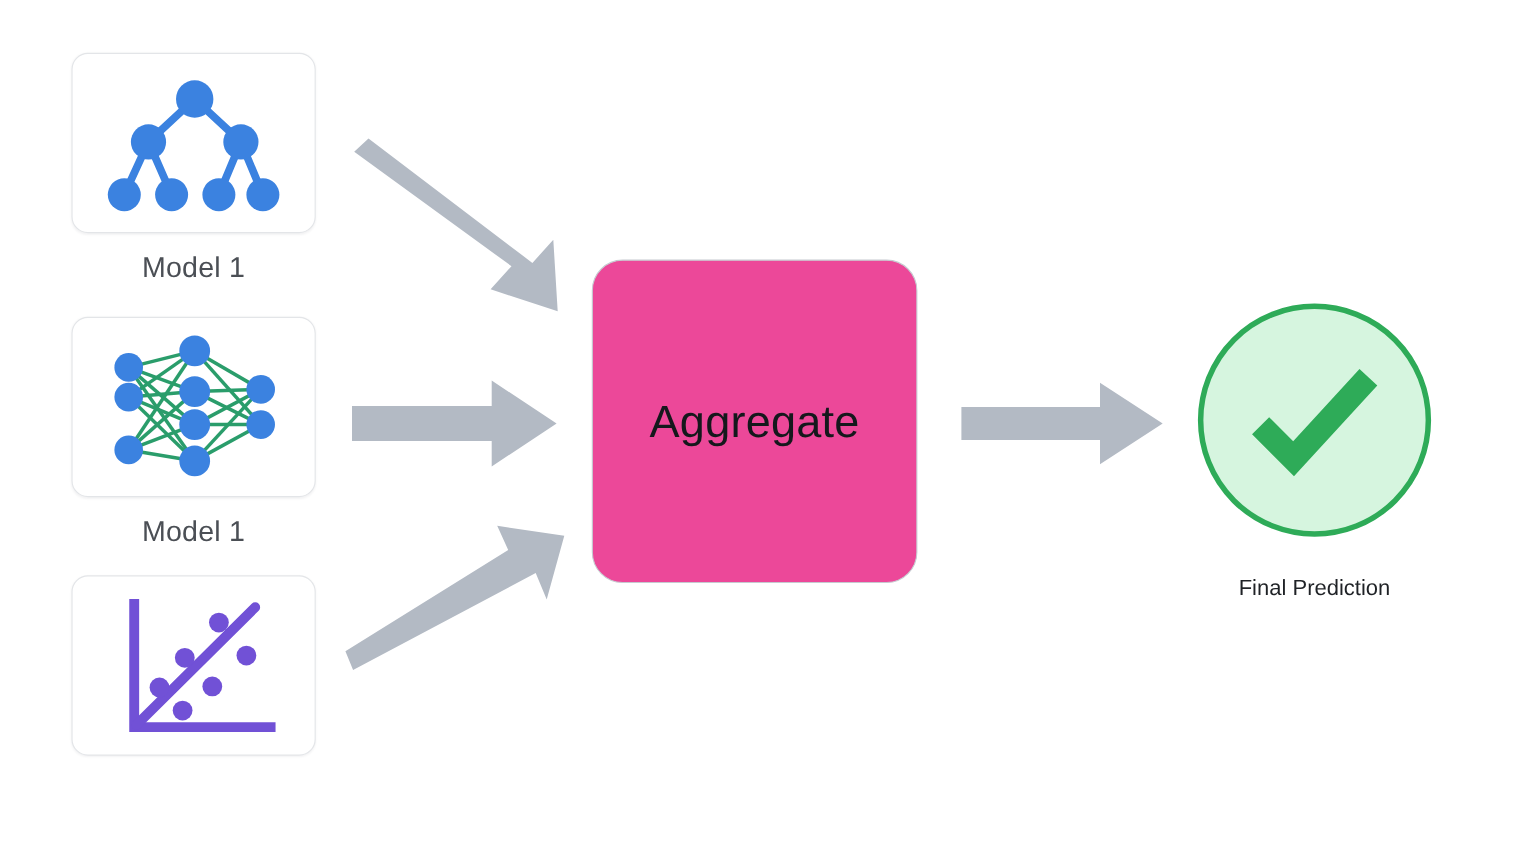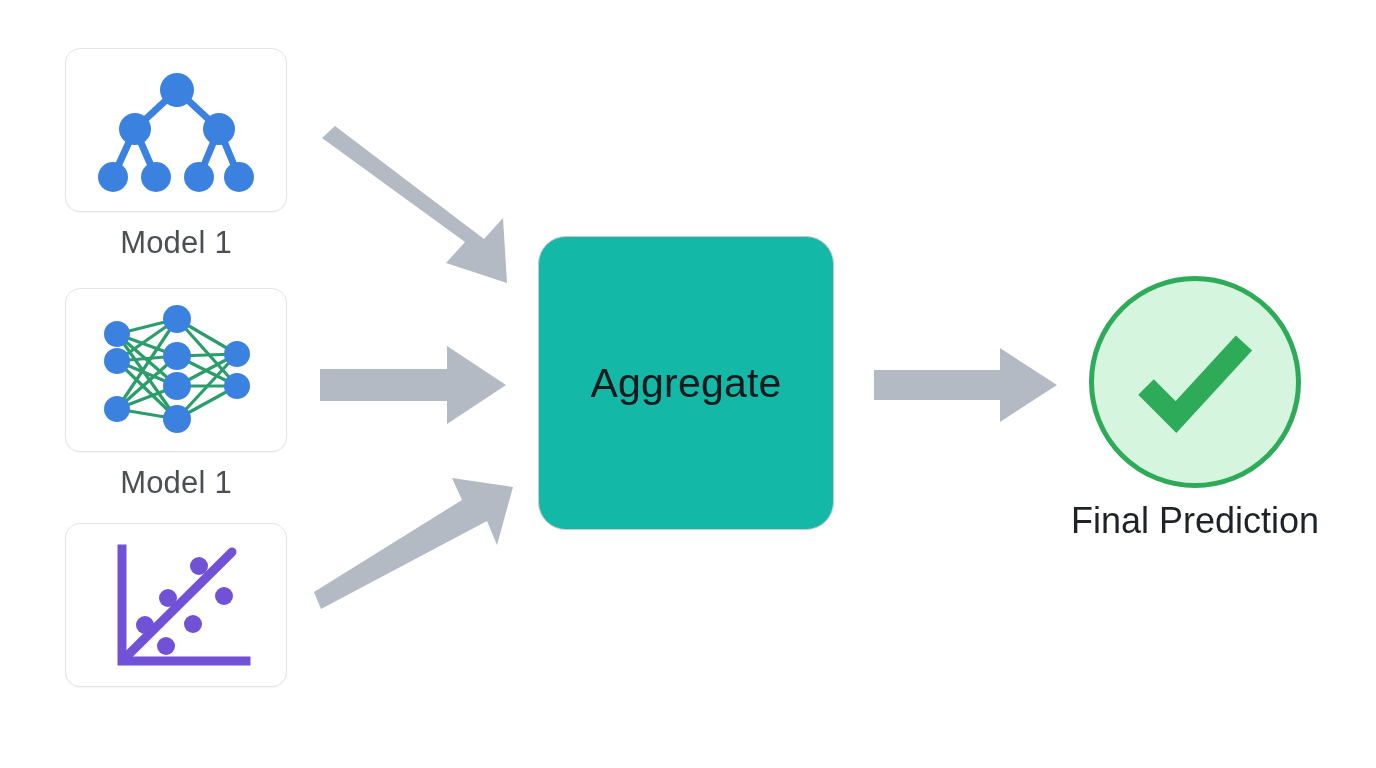--- a/index.html
+++ b/index.html
@@ -40,36 +40,36 @@
     display: block;
     position: absolute;
     left: 0;
     top: 0;
   }
   .model-label {
     position: absolute;
     left: 0;
     width: 222px;
     text-align: center;
-    font-size: 31px;
+    font-size: 26px;
     line-height: 34px;
     color: #4b4f55;
     letter-spacing: 0.2px;
     white-space: nowrap;
   }
 
   
   .aggregate-box {
     position: absolute;
     left: 538px;
     top: 236px;
     width: 296px;
     height: 294px;
     box-sizing: border-box;
-    background: #14b8a6;
+    background: #ec4899;
     border: 1.7px solid #c6cad0;
     border-radius: 28px;
     display: flex;
     align-items: center;
     justify-content: center;
   }
   .aggregate-label {
     font-size: 41px;
     color: #15181c;
     letter-spacing: 0.2px;
@@ -95,24 +95,24 @@
   }
   .final-circle svg {
     position: absolute;
     left: 0;
     top: 0;
     display: block;
   }
   .final-label {
     position: absolute;
     left: -50px;
-    top: 226px;
+    top: 240px;
     width: 334px;
     text-align: center;
-    font-size: 36px;
+    font-size: 20px;
     line-height: 38px;
     color: #1f2226;
     white-space: nowrap;
   }
 
   
   .arrow-layer {
     position: absolute;
     left: 0;
     top: 0;

